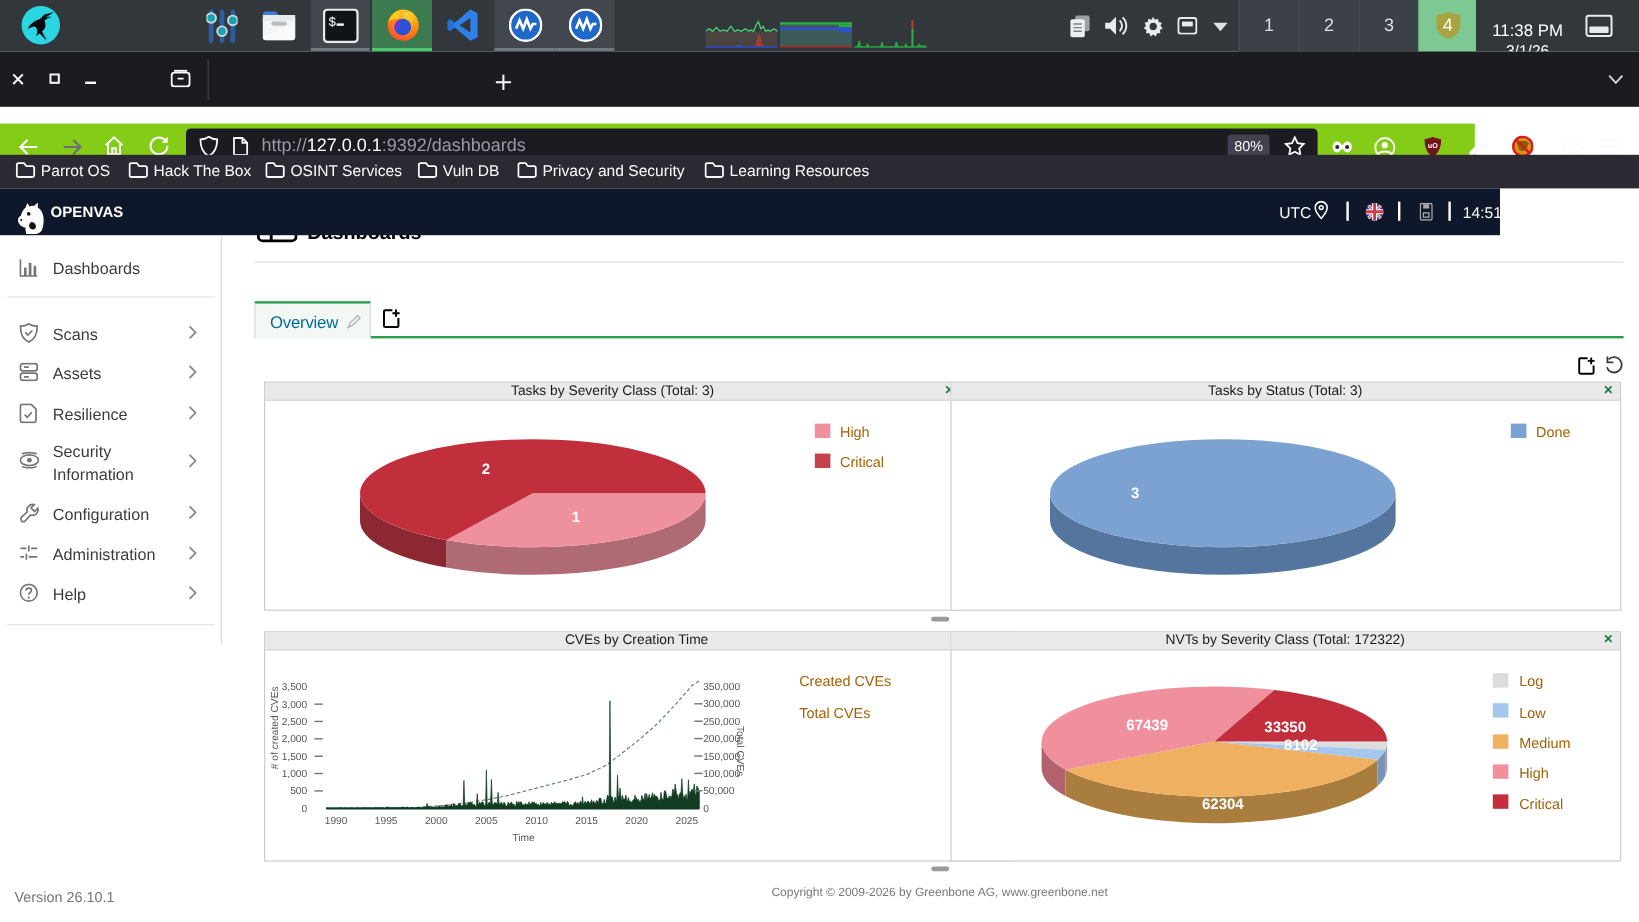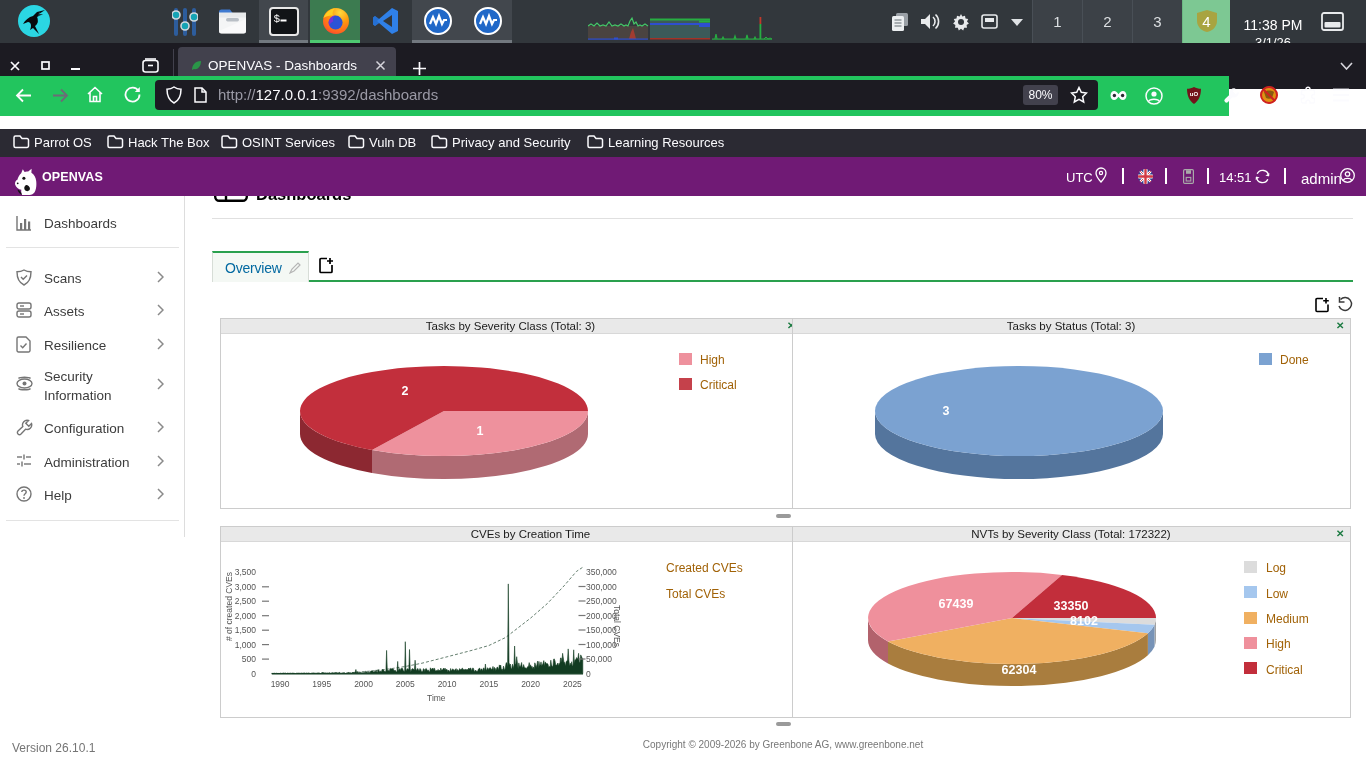--- a/index.html
+++ b/index.html
@@ -8,26 +8,26 @@
 
 #panel{position:absolute;left:0;top:0;width:1366px;height:43px;background:#32373c}
 #panel .cell{position:absolute;top:0;height:43px}
 .ws{position:absolute;top:0;height:43px;width:50px;background:#3c4147;border-left:1px solid #494f56;color:#dcdfe2;font-size:15px;display:flex;align-items:center;justify-content:center}
 #clock{position:absolute;left:1234px;top:0;width:78px;height:43px;color:#fff;text-align:center}
 #clock .t{font-size:14px;line-height:20px;margin-top:15px}
 #clock .d{font-size:13px;line-height:16px}
 
 #tabbar{position:absolute;left:0;top:43px;width:1366px;height:46px;background:#1c1b22}
 #tab{position:absolute;left:178px;top:4px;width:218px;height:38px;background:#42414d;border-radius:4px;color:#fbfbfe;font-size:13.5px}
-#navbar{position:absolute;left:0;top:76px;width:1229px;height:40px;background:#22c55e}
+#navbar{position:absolute;left:0;top:103px;width:1229px;height:40px;background:#84cc16}
 #urlfield{position:absolute;left:155px;top:4px;width:943px;height:30px;background:#1c1b22;border-radius:4px}
 #bookbar{position:absolute;left:0;top:129px;width:1366px;height:28px;background:#2b2a33;color:#fbfbfe;font-size:13px}
 .bkm{position:absolute;top:5px;display:flex;align-items:center;gap:4px}
 
-#gsahead{position:absolute;left:0;top:157px;width:1366px;height:39px;background:#701a75;color:#fff;z-index:5}
+#gsahead{position:absolute;left:0;top:157px;width:1250px;height:39px;background:#0f172a;color:#fff;z-index:5}
 #content{position:absolute;left:0;top:196px;width:1366px;height:572px;background:#fff}
 #sidebar{position:absolute;left:0;top:196px;width:185px;height:341px;background:#fff;border-right:1px solid #ddd}
 .mi{position:absolute;left:0;width:185px;color:#3c3c3c;font-size:13.5px}
 .mi .txt{position:absolute;left:44px;top:0}
 .card{position:absolute;background:#fff;border:1px solid #ccc}
 .chead{height:15px;background:#e9e9e9;border-bottom:1px solid #d8d8d8;text-align:center;font-size:11.5px;color:#1a1a1a;line-height:15px;position:relative}
 .cx{position:absolute;right:5px;top:0;color:#1c7b42;font-size:10px;font-weight:bold;line-height:14px}
 .lgd{position:absolute;font-size:12px;color:#a16207}
 .sw{position:absolute;width:13px;height:12px}
 .plab{position:absolute;z-index:3;color:#fff;font-weight:bold;font-size:12.5px;transform:translate(-50%,-50%)}
@@ -177,29 +177,20 @@
 <svg class="abs" style="left:41px;top:18px" width="9" height="9" viewBox="0 0 9 9">
       <rect x="1" y="1" width="7" height="7" fill="none" stroke="#fbfbfe" stroke-width="1.7"></rect>
     </svg>
 <div class="abs" style="left:71px;top:25px;width:9px;height:2px;background:#fbfbfe"></div>
 <svg class="abs" style="left:142px;top:15px" width="17" height="15" viewBox="0 0 17 15">
 <rect x="1" y="2.5" width="15" height="11.5" rx="2.5" fill="none" stroke="#fbfbfe" stroke-width="1.6"></rect>
 <line x1="3" y1="1" x2="14" y2="1" stroke="#fbfbfe" stroke-width="1.6"></line>
 <line x1="6" y1="7.5" x2="11" y2="7.5" stroke="#fbfbfe" stroke-width="1.6"></line>
 </svg>
 <div class="abs" style="left:173px;top:6px;width:1px;height:34px;background:#42414d"></div>
-<div id="tab">
-<svg class="abs" style="left:12px;top:12px" width="13" height="13" viewBox="0 0 13 13">
-        <path d="M2 11 C2 6 5 2 11 2 C11 8 7 11 4 10 L2 11 C3 8 5 5 8 4" fill="#2a9648"></path>
-      </svg>
-<span class="abs" style="left:30px;top:11px">OPENVAS - Dashboards</span>
-<svg class="abs" style="left:197px;top:13px" width="11" height="11" viewBox="0 0 11 11">
-        <path d="M1.5 1.5 L9.5 9.5 M9.5 1.5 L1.5 9.5" stroke="#d6d5dc" stroke-width="1.5"></path>
-      </svg>
-</div>
 <svg class="abs" style="left:413px;top:19px;width:13px;height:13px" viewBox="0 0 13 13">
       <path d="M6.5 0 V13 M0 6.5 H13" stroke="#fbfbfe" stroke-width="1.7"></path>
     </svg>
 <svg class="abs" style="left:1340px;top:19px" width="13" height="8" viewBox="0 0 13 8">
       <path d="M1 1 L6.5 7 L12 1" stroke="#d6d5dc" stroke-width="1.6" fill="none"></path>
     </svg>
 </div>
 
 <div id="navbar">
 <svg class="abs" style="left:15px;top:11px" width="17" height="17" viewBox="0 0 17 17">

